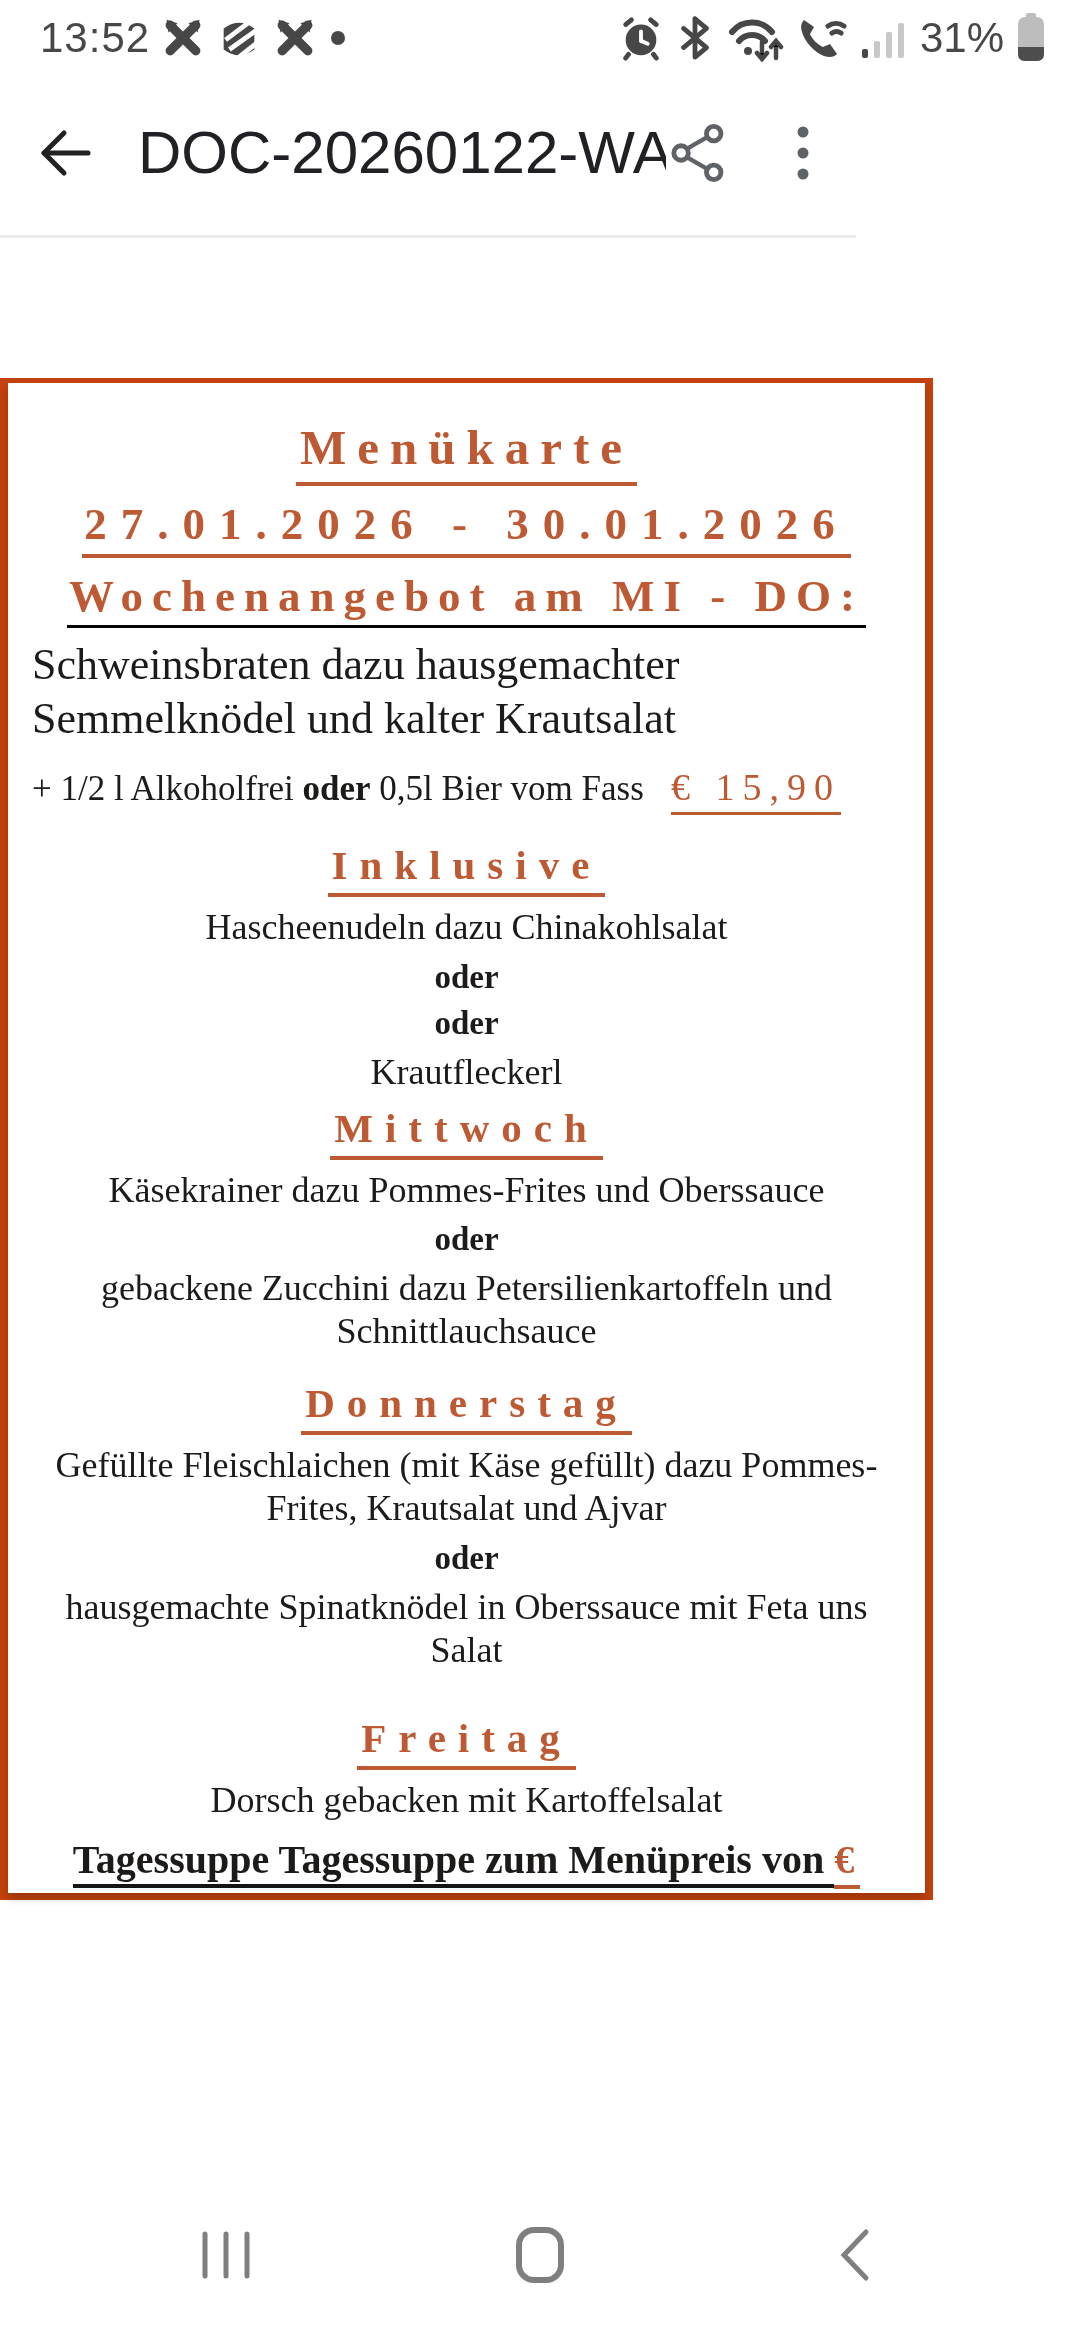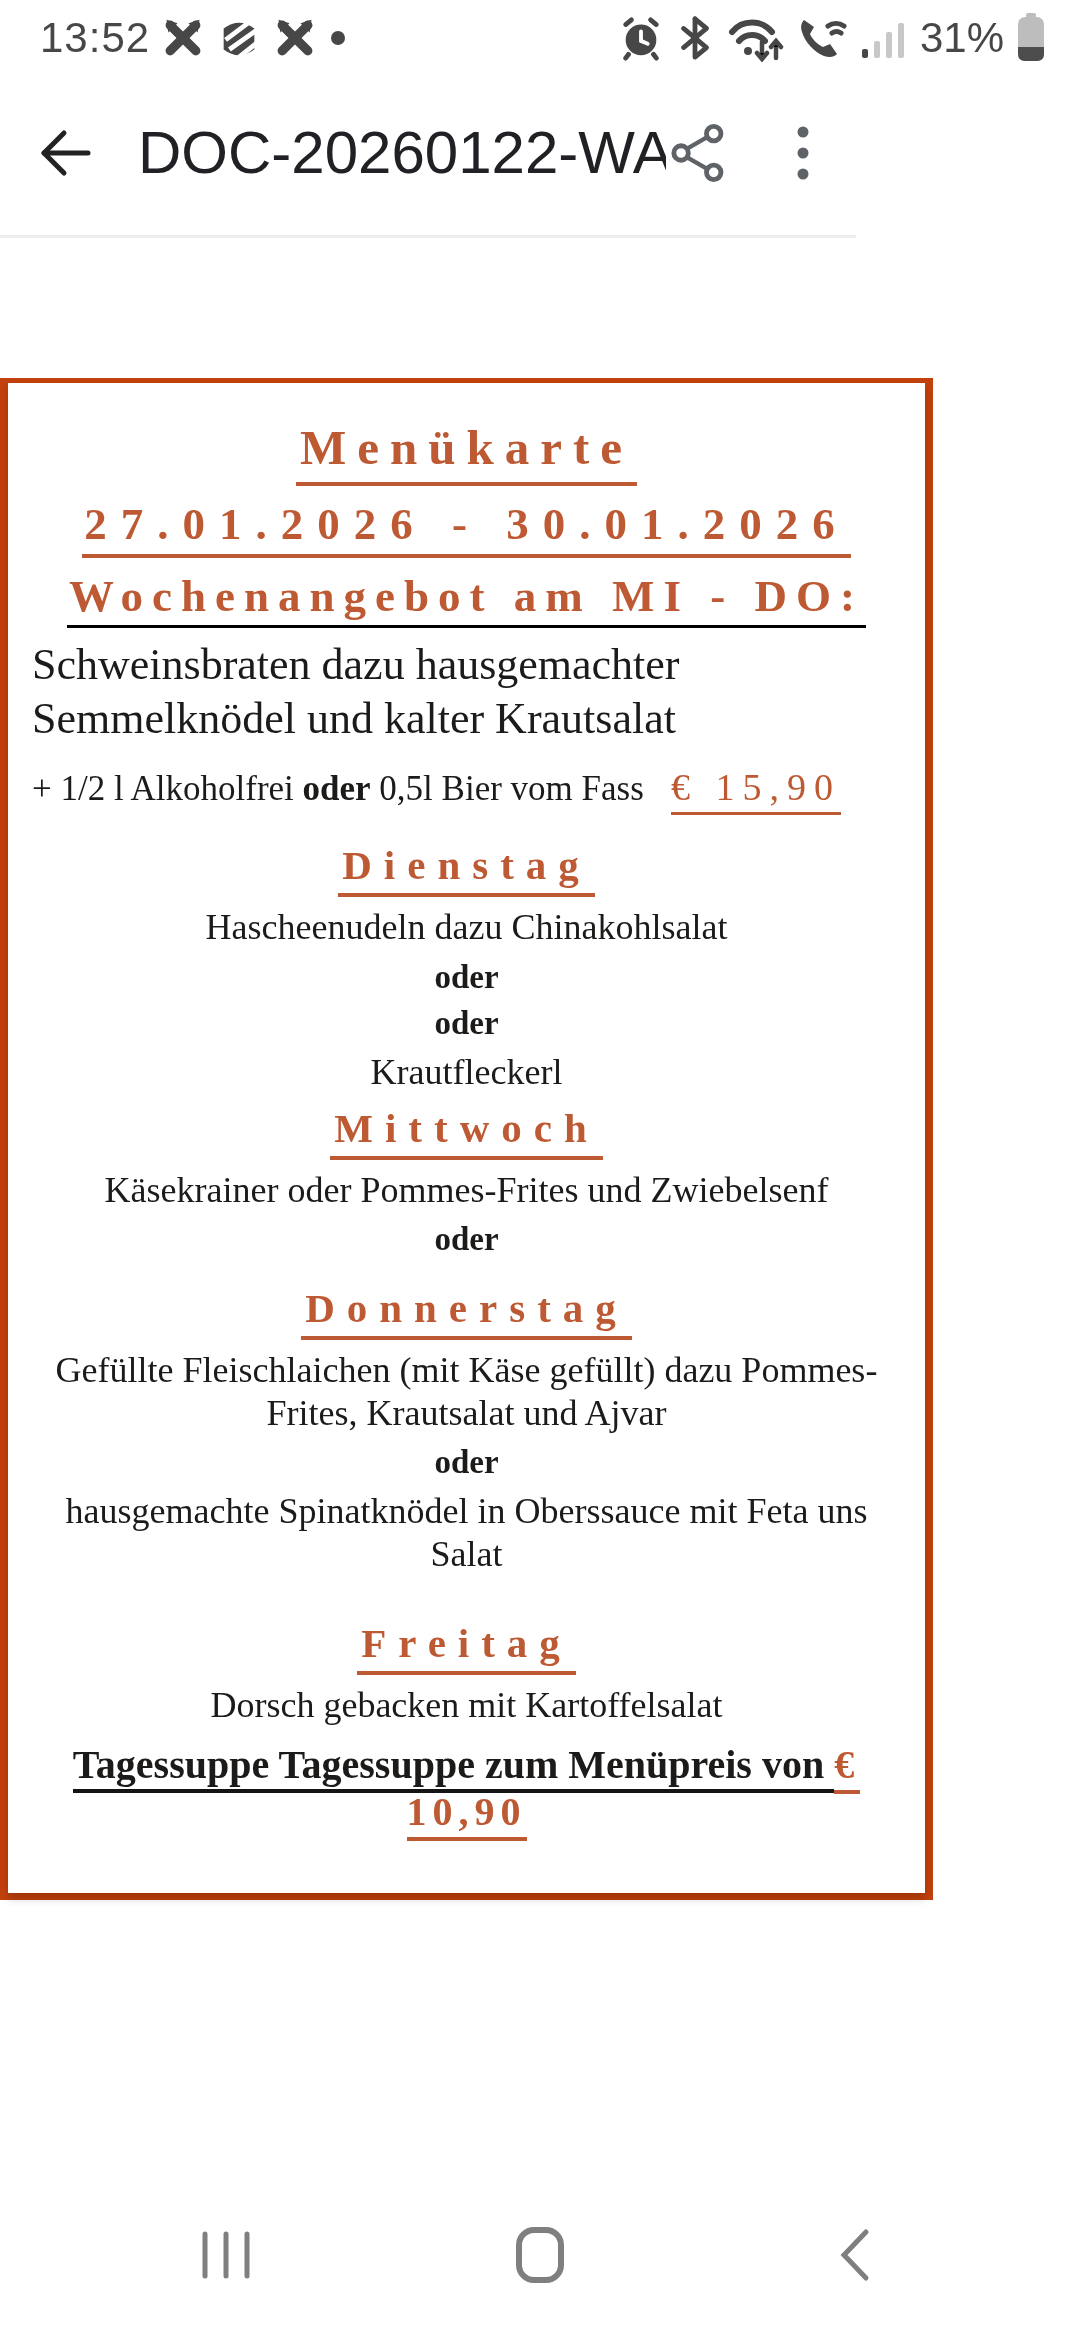--- a/index.html
+++ b/index.html
@@ -238,32 +238,33 @@
       </div>
 
       <div class="weekly-desc">Schweinsbraten dazu hausgemachter Semmelknödel und kalter Krautsalat</div>
 
       <div class="drink-row">
         <span class="drink-left"><span>+ 1/2 l Alkoholfrei </span><span class="bold">oder</span><span> 0,5l Bier vom Fass</span></span>
         <span class="price accent">€ 15,90</span>
       </div>
 
       <div class="center day-head mt-md">
-        <span class="accent u-accent">Dienstag</span>
+        <span class="accent u-accent">Inklusive</span>
       </div>
       <div class="center dish">Hascheenudeln dazu Chinakohlsalat</div>
       <div class="center or">oder</div>
       <div class="center or">oder</div>
       <div class="center dish">Krautfleckerl</div>
 
       <div class="center day-head mt-sm">
         <span class="accent u-accent">Mittwoch</span>
       </div>
-      <div class="center dish">Käsekrainer oder Pommes-Frites und Zwiebelsenf</div>
+      <div class="center dish">Käsekrainer dazu Pommes-Frites und Oberssauce</div>
       <div class="center or">oder</div>
+      <div class="center dish">gebackene Zucchini dazu Petersilienkartoffeln und Schnittlauchsauce</div>
 
       <div class="center day-head mt-md">
         <span class="accent u-accent">Donnerstag</span>
       </div>
       <div class="center dish">Gefüllte Fleischlaichen (mit Käse gefüllt) dazu Pommes-Frites, Krautsalat und Ajvar</div>
       <div class="center or">oder</div>
       <div class="center dish">hausgemachte Spinatknödel in Oberssauce mit Feta uns Salat</div>
 
       <div class="center day-head mt-lg">
         <span class="accent u-accent">Freitag</span>

